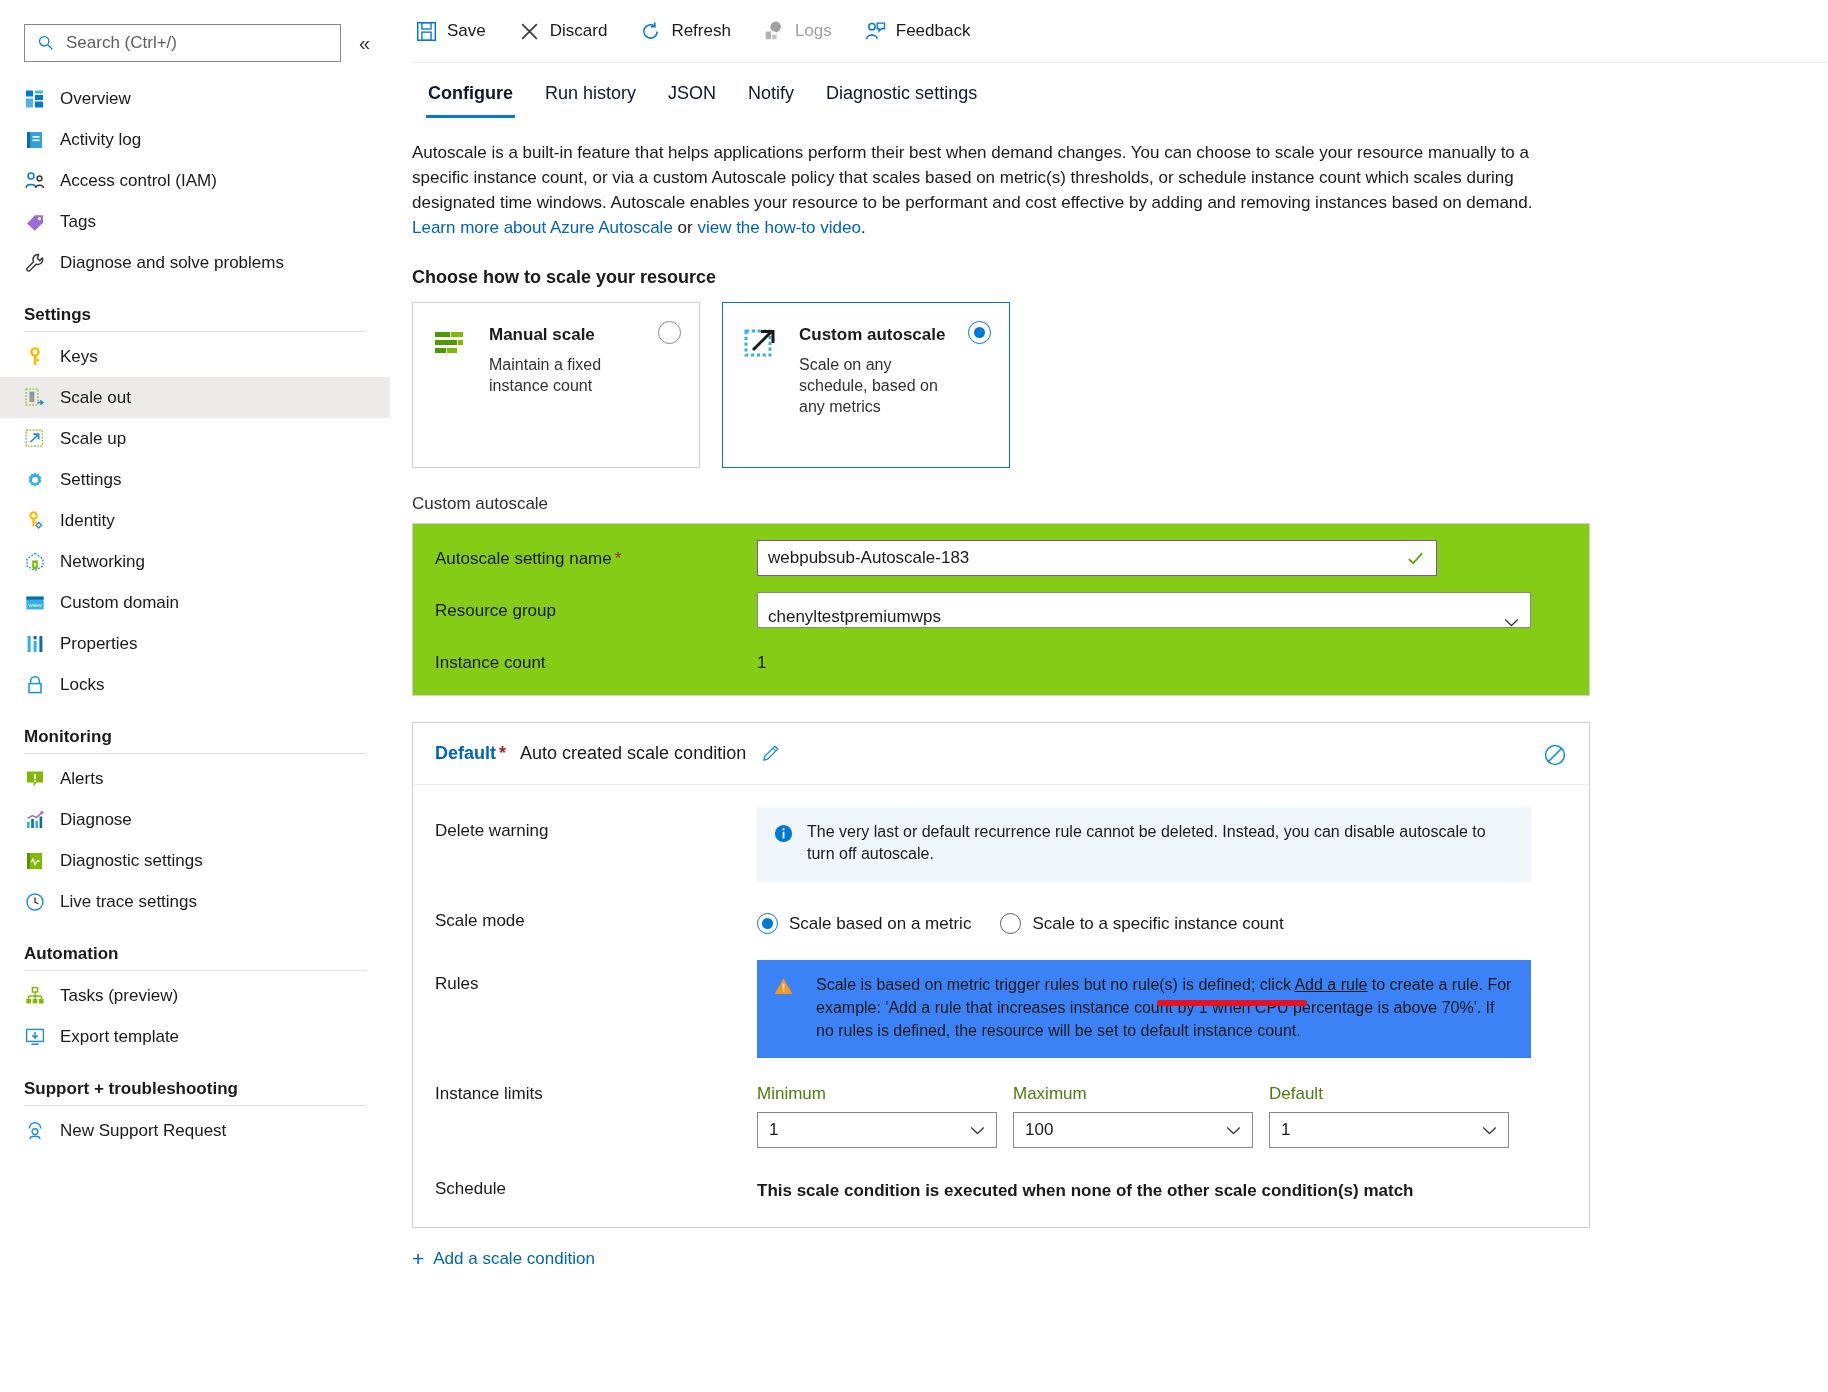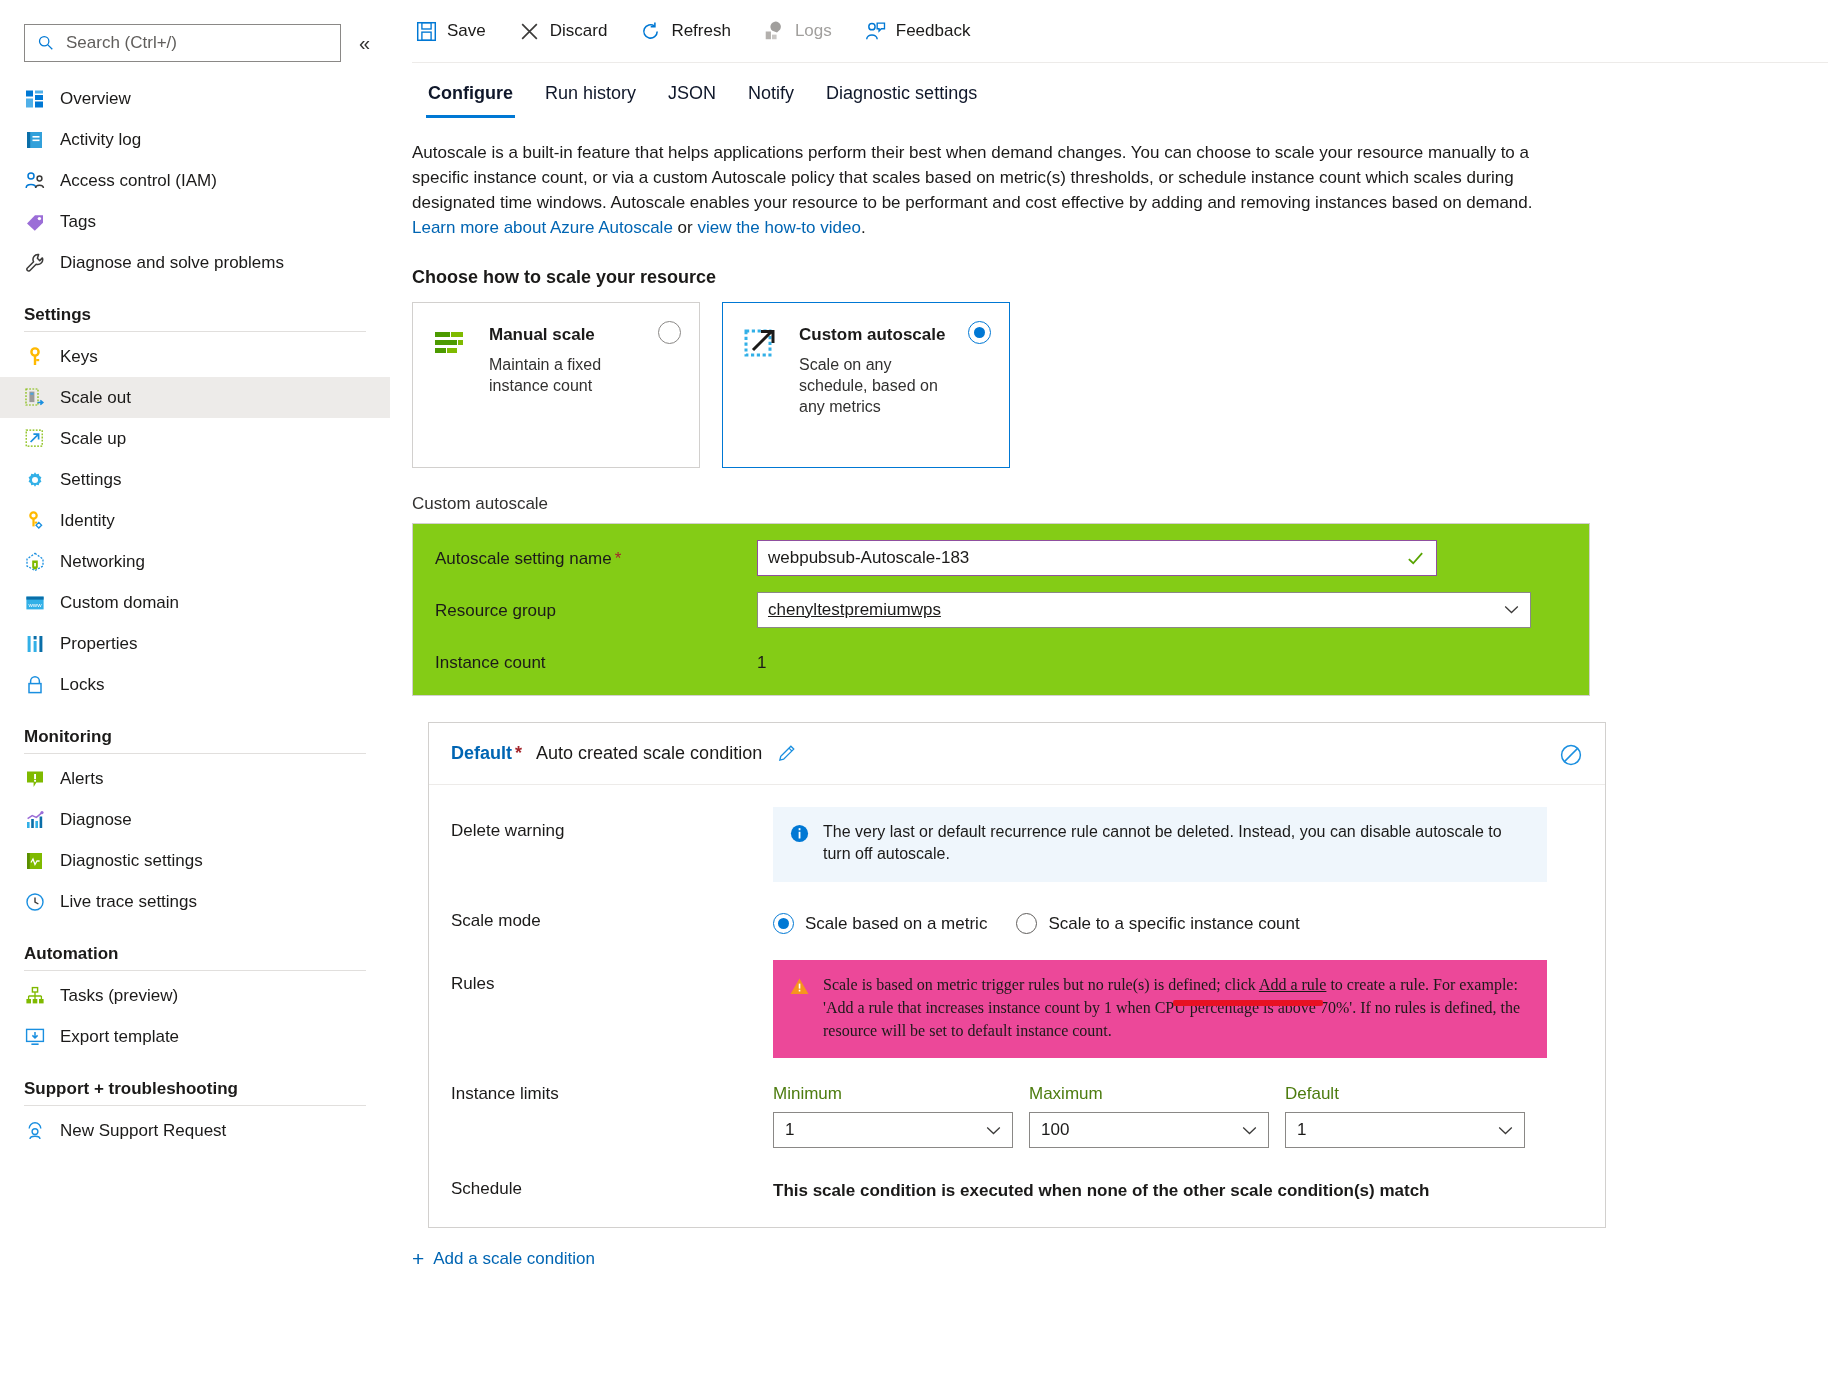--- a/index.html
+++ b/index.html
@@ -114,46 +114,45 @@
   .fld input.txt {
     width: 100%; height: 36px; border: 1px solid #8f4f9e; padding: 0 38px 0 10px;
     font-size: 17px; font-family: "Liberation Sans", sans-serif; color: #1b1a19;
     background: #fff; outline: none;
   }
   .check-ok {
     position: absolute; right: 12px; top: 9px; width: 19px; height: 19px; pointer-events: none;
   }
   .selectish {
     width: 774px; height: 36px; border: 1px solid #8a8886; background: #fff;
-    display: flex; align-items: center; justify-content: space-between;
-    padding: 0 11px 0 10px; font-size: 17px; color: #1b1a19; cursor: pointer; text-decoration: underline;
+    display: flex; align-items: flex-end; justify-content: space-between;
+    padding: 0 11px 0 10px; font-size: 17px; color: #1b1a19; cursor: pointer;
   }
   .chev { width: 15px; height: 9px; display: block; }
   .plain-val { font-size: 17px; color: #1b1a19; padding-top: 9px; }
 
   
   .cond-panel { border: 1px solid #d2d0ce; background: #fff; width: 1178px; margin-top: 26px; }
   .cond-head {
     display: flex; align-items: center; gap: 14px;
     height: 62px; padding: 0 22px; border-bottom: 1px solid #edebe9; position: relative;
   }
   .cond-default { color: #0065b3; font-weight: bold; font-size: 18px; }
   .cond-name { font-size: 18px; color: #1b1a19; }
   .pencil { width: 21px; height: 21px; cursor: pointer; }
   .disable-ico { position: absolute; right: 22px; top: 20px; width: 24px; height: 24px; cursor: pointer; }
 
   .info-banner {
     width: 774px; background: #eff6fc; padding: 14px 18px 16px 16px;
     display: flex; gap: 13px; font-size: 16px; line-height: 1.42; color: #1b1a19;
   }
   .warn-banner {
-    width: 774px; background: #ec4899; padding: 14px 18px 16px 16px;
-    display: flex; gap: 13px; font-size: 16px; line-height: 1.42; color: #1b1a19;
+    width: 774px; background: #3b82f6; padding: 14px 18px 16px 16px;
+    display: flex; gap: 22px; font-size: 16px; line-height: 1.42; color: #1b1a19;
     position: relative;
-    font-family: Liberation Serif, serif;
   }
   .banner-ico { width: 21px; min-width: 21px; height: 21px; margin-top: 2px; }
   .ul-link { color: #1b1a19; text-decoration: underline; cursor: pointer; }
   .red-mark {
     position: absolute; left: 400px; top: 40px; width: 150px; height: 6px;
     background: #e81123; border-radius: 2px;
   }
 
   .radio-line { display: flex; align-items: center; gap: 11px; font-size: 17px; padding-top: 5px; }
   .radio-line .grp { display: flex; align-items: center; gap: 11px; margin-right: 18px; cursor: pointer; }
@@ -520,21 +519,21 @@
             </svg>
           </div>
         </div>
 
         <div class="panel-row">
           <div class="row-label">Instance count</div>
           <div class="plain-val">1</div>
         </div>
       </div>
 
-      <div class="cond-panel" style="padding-bottom:26px;margin-left:16px;">
+      <div class="cond-panel" style="padding-bottom:26px;">
         <div class="cond-head">
           <span class="cond-default"><span>Default</span><span class="req">*</span></span>
           <span class="cond-name">Auto created scale condition</span>
           <svg class="pencil" viewBox="0 0 22 22">
             <path d="M4 18 L5 14 L15.6 3.4 L18.6 6.4 L8 17 Z" fill="none" stroke="#1a8fe0" stroke-width="1.4"></path>
             <path d="M13.6 5.4 L16.6 8.4" fill="none" stroke="#1a8fe0" stroke-width="1.2"></path>
           </svg>
           <svg class="disable-ico" viewBox="0 0 24 24">
             <circle cx="12" cy="12" r="9.4" fill="none" stroke="#1a8fe0" stroke-width="1.5"></circle>
             <line x1="5.4" y1="18.6" x2="18.6" y2="5.4" stroke="#1a8fe0" stroke-width="1.5"></line>

